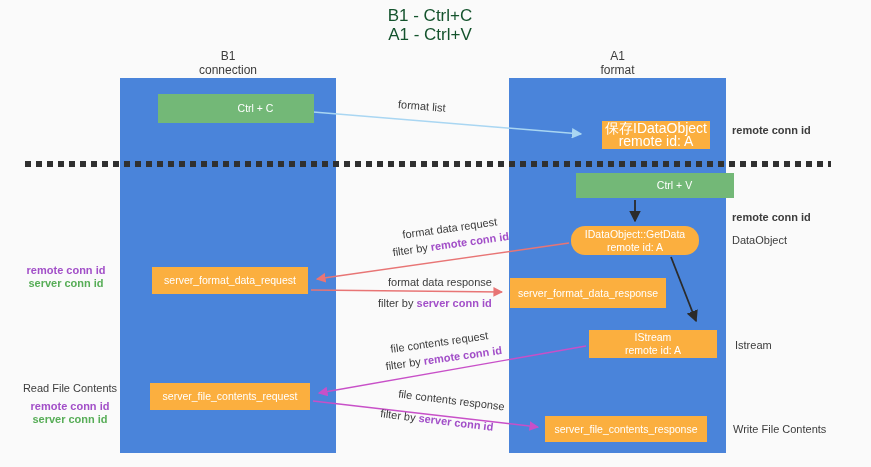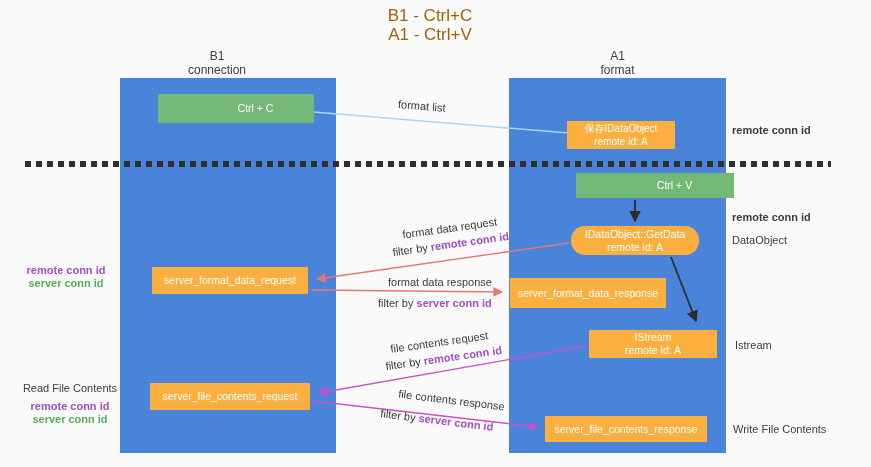--- a/index.html
+++ b/index.html
@@ -2,30 +2,30 @@
 <html><head>
 <meta charset="utf-8">
 <style>
   html,body { margin:0; padding:0; background:#fafafa; }
   .stage {
     position:relative; width:871px; height:467px; background:#fafafa;
     font-family:"Liberation Sans", sans-serif; overflow:hidden;
   }
   .title {
     position:absolute; top:6px; left:0; width:860px; text-align:center;
-    font-size:17px; line-height:19px; color:#a16207;
+    font-size:17px; line-height:19px; color:#14532d;
   }
   .col { position:absolute; top:78px; height:375px; background:#4a84da; }
   .col-left  { left:120px; width:216px; }
   .col-right { left:509px; width:217px; }
   .hdr {
     position:absolute; top:49px; text-align:center; font-size:12px;
     line-height:14px; color:#3c3c3c;
   }
-  .hdr-left  { left:109px; width:216px; }
+  .hdr-left  { left:120px; width:216px; }
   .hdr-right { left:509px; width:217px; }
   .node {
     position:absolute; display:flex; flex-direction:column; align-items:center;
     justify-content:center; color:#ffffff; font-size:10.5px; line-height:13px;
     text-align:center; white-space:nowrap;
   }
   .orange { background:#fbaf3f; }
   .green  { background:#73b877;padding-left:39px; }
   .flow {
     position:absolute; font-size:11px; color:#3c3c3c; white-space:nowrap;
@@ -94,21 +94,21 @@
   <div class="node green" style="left:158px; top:94px; width:117px; height:29px;">
     <div>Ctrl + C</div>
   </div>
   <div class="node orange" style="left:150px; top:383px; width:160px; height:27px;">
     <div>server_file_contents_request</div>
   </div>
   <div class="node orange" style="left:152px; top:267px; width:156px; height:27px;">
     <div>server_format_data_request</div>
   </div>
 
-  <div class="node orange" style="left:567px; top:121px; width:108px; height:28px; font-size:10px;">
+  <div class="node orange" style="left:602px; top:121px; width:108px; height:28px; font-size:14px;">
     <div>保存IDataObject</div>
     <div>remote id: A</div>
   </div>
   <div class="node green" style="left:576px; top:173px; width:119px; height:25px;">
     <div>Ctrl + V</div>
   </div>
   <div class="node orange" style="left:571px; top:226px; width:128px; height:29px;border-radius:14px;">
     <div>IDataObject::GetData</div>
     <div>remote id: A</div>
   </div>

